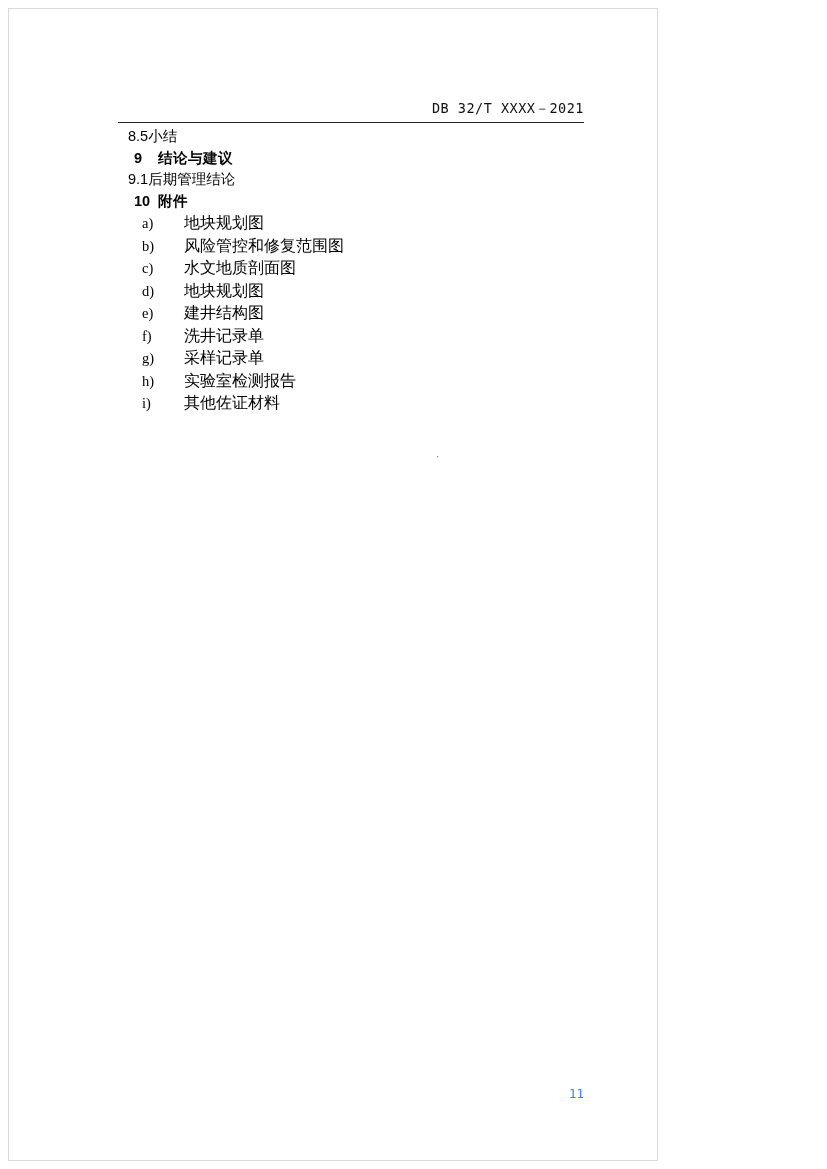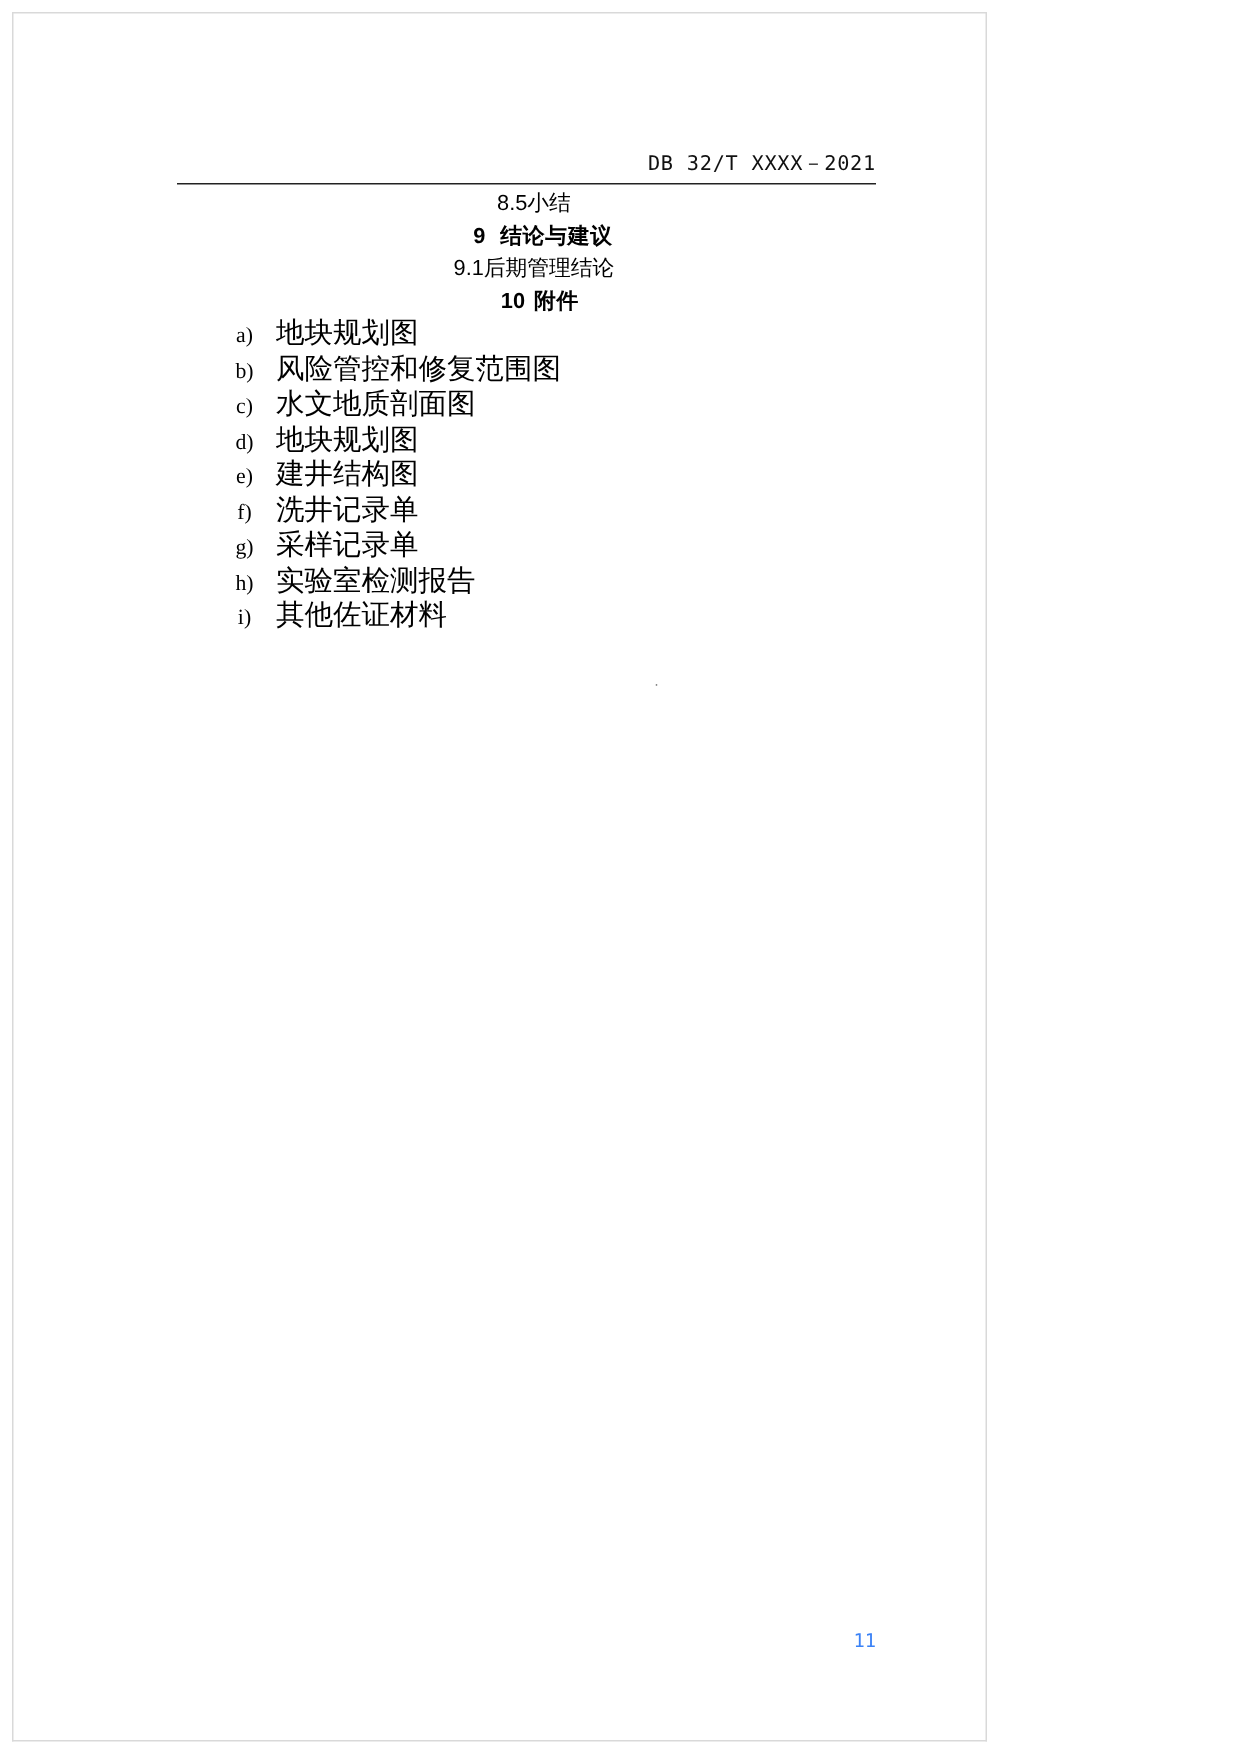--- a/index.html
+++ b/index.html
@@ -62,21 +62,20 @@
     top: 122px;
     height: 1px;
     background: #222222;
   }
 
   .content {
     position: absolute;
     left: 118px;
     right: 82px;
     top: 126px;
-    text-align: center;
   }
 
   .line {
     font-size: 14.5px;
     line-height: 21.5px;
     white-space: nowrap;
   }
   .heading {
     font-weight: bold;
     padding-left: 0px;
@@ -97,21 +96,21 @@
     display: flex;
     align-items: baseline;
   }
   .appendix-item .marker {
     width: 42px;
     flex: 0 0 42px;
     font-family: "Liberation Serif", serif;
     font-size: 14.5px;
   }
   .appendix-item .label {
-    font-size: 19px;
+    font-size: 16px;
   }
 
   .mid-dot {
     position: absolute;
     left: 436px;
     top: 452px;
     font-size: 10px;
     color: #777777;
     line-height: 1;
   }

